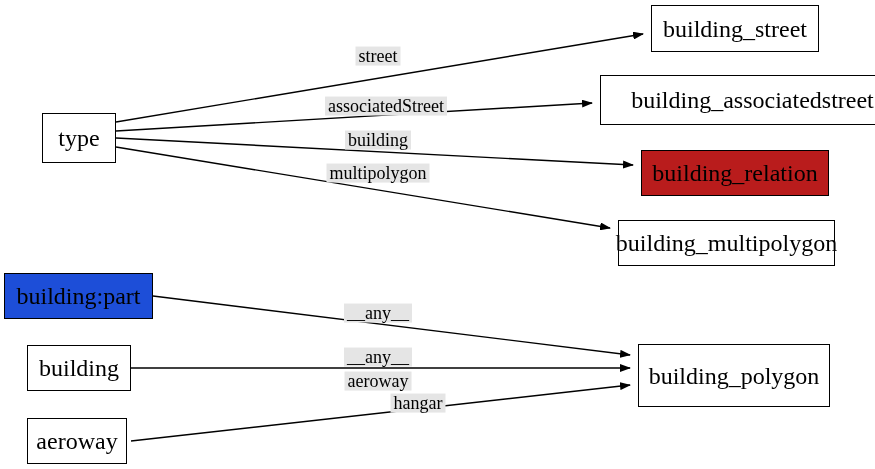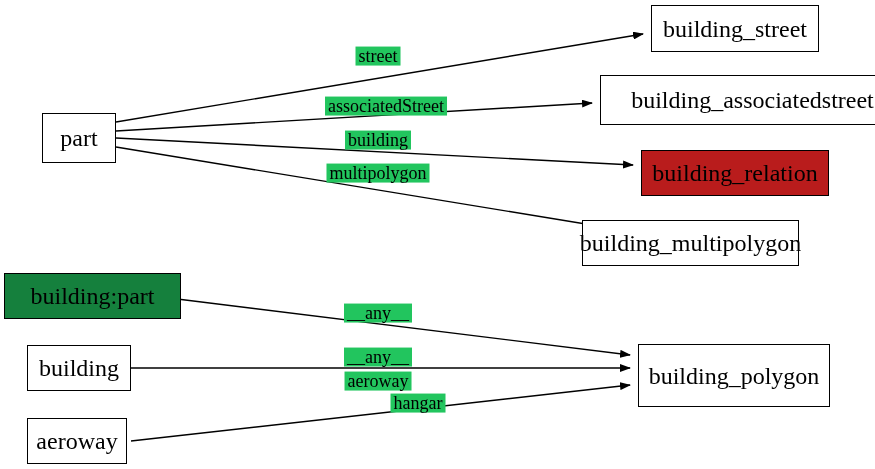--- a/index.html
+++ b/index.html
@@ -40,21 +40,21 @@
     line-height: 1;
     white-space: nowrap;
     z-index: 2;
   }
   .edge-label {
     position: absolute;
     transform: translate(-50%, -50%);
     font-family: "Liberation Serif", "DejaVu Serif", serif;
     font-size: 18px;
     color: #000000;
-    background: #22c55e;
+    background: #e5e5e5;
     padding: 0 3px;
     white-space: nowrap;
     line-height: 1.05;
     z-index: 3;
   }
 </style>
 </head>
 <body>
 
 <div id="graph-root">
@@ -71,35 +71,35 @@
         <path d="M116,138 L633,165" stroke="#000000" marker-end="url(#arrowhead)"></path>
         <path d="M116,147 L610,228" stroke="#000000" marker-end="url(#arrowhead)"></path>
         <path d="M153,296 L630,355" stroke="#000000" marker-end="url(#arrowhead)"></path>
         <path d="M131,368 L630,368" stroke="#000000" marker-end="url(#arrowhead)"></path>
         <path d="M131,441 L630,385" stroke="#000000" marker-end="url(#arrowhead)"></path>
       </g>
   </svg>
 
   <div id="node-layer">
       <div class="node" style="left: 42px; top: 113px; width: 74px; height: 50px; border-color: rgb(0, 0, 0); background: rgb(255, 255, 255);">
-        <span>part</span>
+        <span>type</span>
       </div>
       <div class="node" style="left: 651px; top: 5px; width: 168px; height: 47px; border-color: rgb(0, 0, 0); background: rgb(255, 255, 255);">
         <span>building_street</span>
       </div>
       <div class="node" style="left: 600px; top: 75px; width: 305px; height: 50px; border-color: rgb(0, 0, 0); background: rgb(255, 255, 255);">
         <span>building_associatedstreet</span>
       </div>
       <div class="node" style="left: 641px; top: 150px; width: 188px; height: 46px; border-color: rgb(0, 0, 0); background: #b91c1c;">
         <span>building_relation</span>
       </div>
-      <div class="node" style="left: 582px; top: 220px; width: 217px; height: 46px; border-color: rgb(0, 0, 0); background: rgb(255, 255, 255);">
+      <div class="node" style="left: 618px; top: 220px; width: 217px; height: 46px; border-color: rgb(0, 0, 0); background: rgb(255, 255, 255);">
         <span>building_multipolygon</span>
       </div>
-      <div class="node" style="left: 4px; top: 273px; width: 177px; height: 46px; border-color: rgb(0, 0, 0); background: #15803d;">
+      <div class="node" style="left: 4px; top: 273px; width: 149px; height: 46px; border-color: rgb(0, 0, 0); background: #1d4ed8;">
         <span>building:part</span>
       </div>
       <div class="node" style="left: 27px; top: 345px; width: 104px; height: 46px; border-color: rgb(0, 0, 0); background: rgb(255, 255, 255);">
         <span>building</span>
       </div>
       <div class="node" style="left: 27px; top: 418px; width: 100px; height: 46px; border-color: rgb(0, 0, 0); background: rgb(255, 255, 255);">
         <span>aeroway</span>
       </div>
       <div class="node" style="left: 638px; top: 344px; width: 192px; height: 63px; border-color: rgb(0, 0, 0); background: rgb(255, 255, 255);">
         <span>building_polygon</span>

